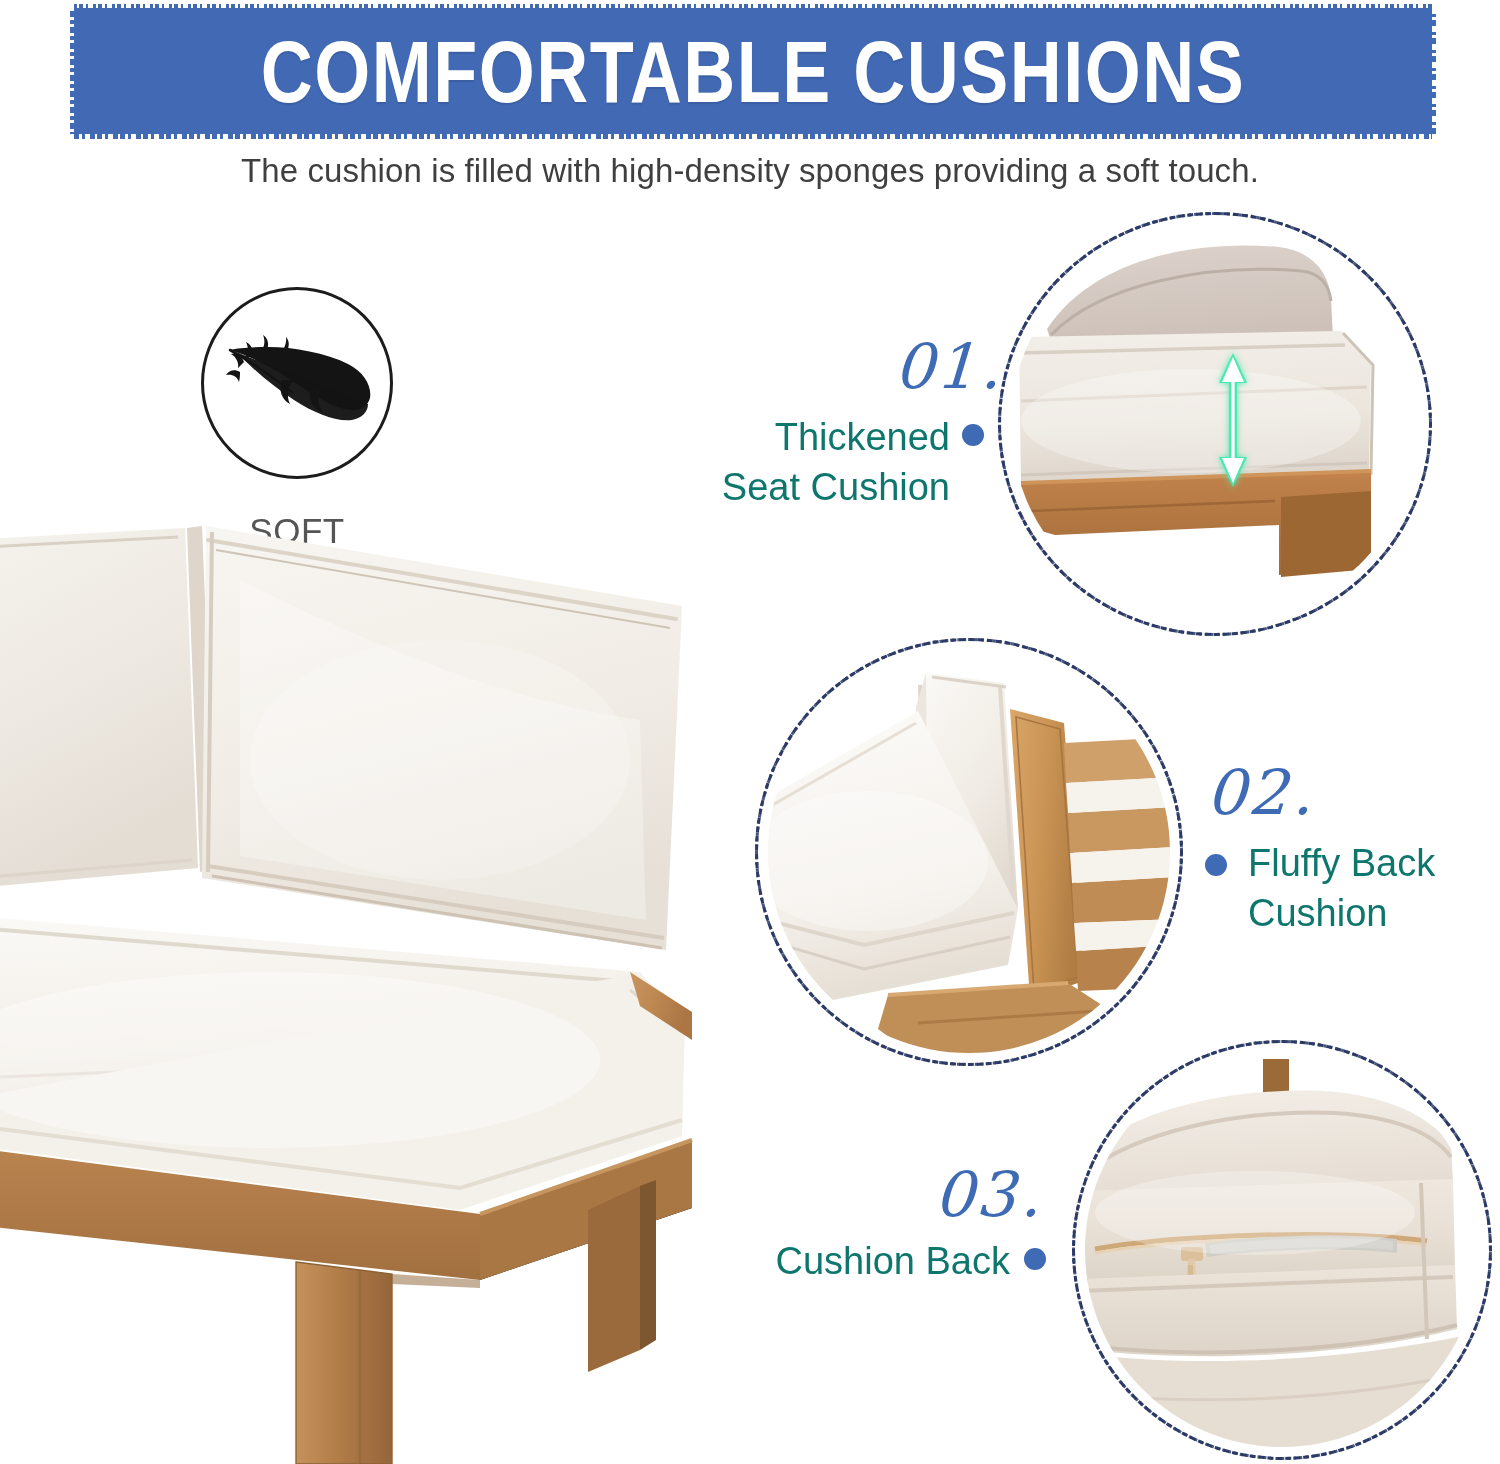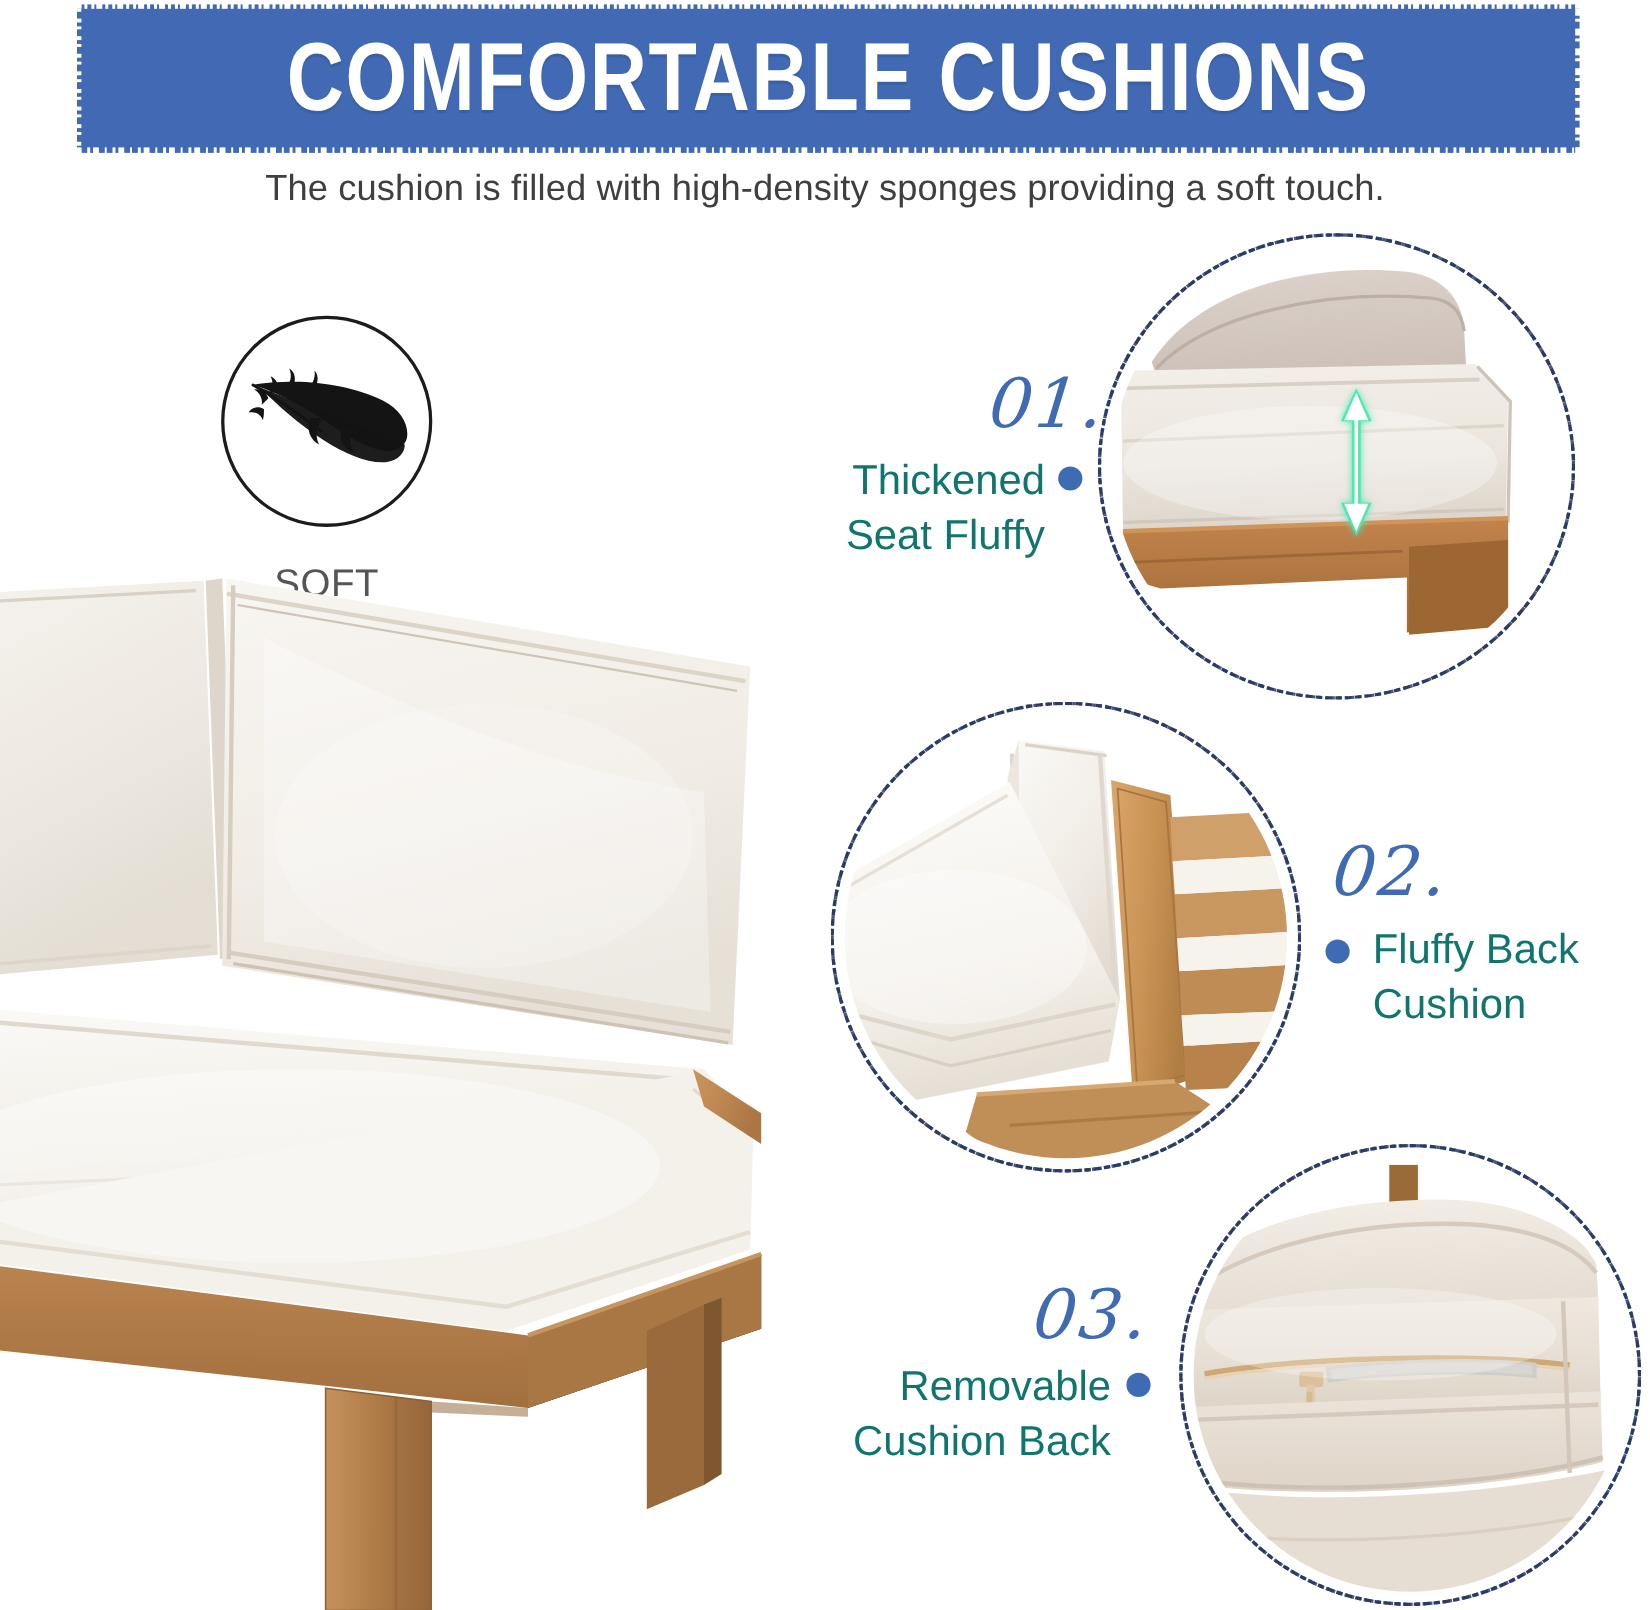--- a/index.html
+++ b/index.html
@@ -231,21 +231,21 @@
       <path d="M648 690 L700 666 L700 830 L648 852 Z" fill="#9b6a3c"></path>
       <path d="M700 666 L716 660 L716 820 L700 830 Z" fill="#7d5730"></path>
 
       <path d="M452 754 L540 760 L540 768 L452 764 Z" fill="#8c6034" opacity=".5"></path>
     </svg>
   </div>
 
   <div class="num" style="left:900px;top:330px;">01.</div>
   <div class="calloutText ta-right" style="left:620px;top:412px;width:330px;">
     <div>Thickened</div>
-    <div>Seat Fluffy</div>
+    <div>Seat Cushion</div>
   </div>
   <div class="dot" style="left:962px;top:424px;"></div>
 
   <div class="photo-circle" style="left:998px;top:212px;width:434px;height:424px;">
     <div class="dashdot"></div>
     <div class="photo-inner">
       <svg width="414" height="404" viewBox="0 0 414 404">
         <defs>
           <linearGradient id="c1back" x1="0" y1="0" x2="0.2" y2="1">
             <stop offset="0%" stop-color="#ddd3cc"></stop>
@@ -354,21 +354,20 @@
 
   <div class="num" style="left:1212px;top:756px;">02.</div>
   <div class="dot" style="left:1205px;top:854px;"></div>
   <div class="calloutText ta-left" style="left:1248px;top:838px;width:260px;">
     <div>Fluffy Back</div>
     <div>Cushion</div>
   </div>
 
   <div class="num" style="left:940px;top:1158px;">03.</div>
   <div class="calloutText ta-right" style="left:660px;top:1236px;width:350px;">
-    <div>Removable</div>
     <div>Cushion Back</div>
   </div>
   <div class="dot" style="left:1024px;top:1248px;"></div>
 
   <div class="photo-circle" style="left:1072px;top:1040px;width:420px;height:420px;">
     <div class="dashdot"></div>
     <div class="photo-inner">
       <svg width="400" height="400" viewBox="0 0 400 400">
         <defs>
           <linearGradient id="c3top" x1="0" y1="0" x2="0.2" y2="1">

